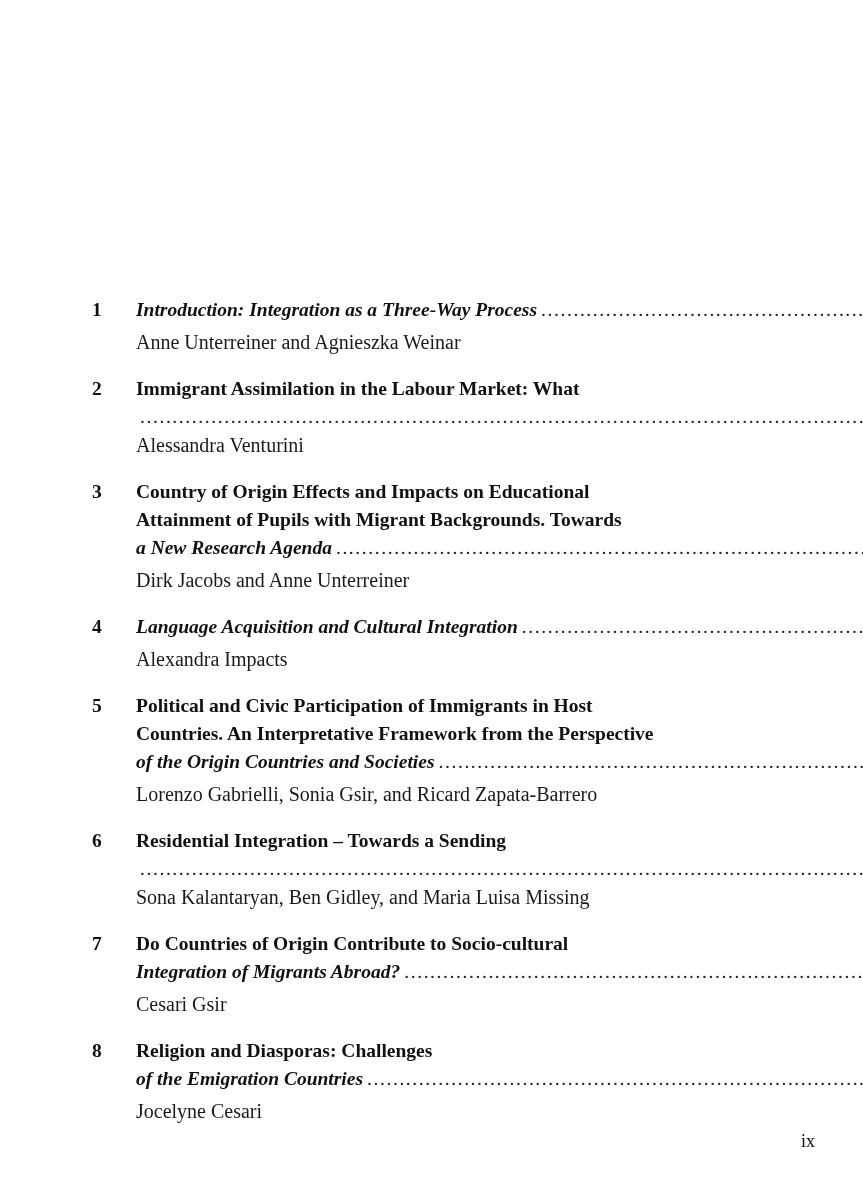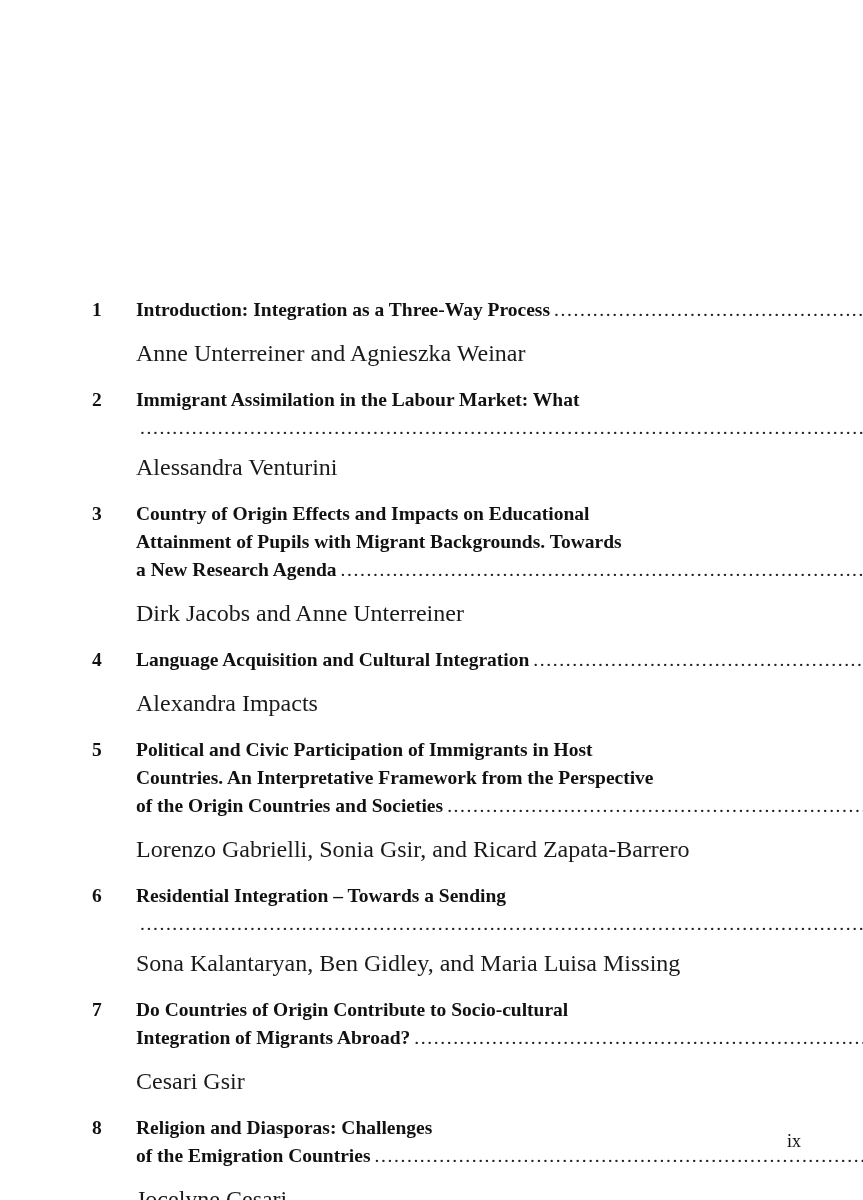--- a/index.html
+++ b/index.html
@@ -57,43 +57,44 @@
     white-space: nowrap;
   }
   .title-last {
     display: flex;
     align-items: baseline;
     width: 100%;
   }
   .title-last-text {
     white-space: nowrap;
     flex: 0 0 auto;
+    font-style: italic;
   }
   .leader {
     flex: 1 1 auto;
     overflow: hidden;
     white-space: nowrap;
     font-weight: normal;
     font-size: 19.5px;
     letter-spacing: 1.6px;
     color: #222;
     margin-left: 4px;
     height: 24px;
   }
   .authors {
     font-weight: normal;
-    font-size: 24px;
+    font-size: 20px;
     line-height: 27px;
     color: #1a1a1a;
     margin-left: 44px;
-    margin-top: 16px;
+    margin-top: 5px;
   }
   .folio {
     position: absolute;
-    right: 62px;
+    right: 48px;
     bottom: 48px;
     font-size: 18px;
     font-family: "Liberation Serif", serif;
     color: #111;
   }
 </style>
 </head>
 <body>
 
 <div class="page">

